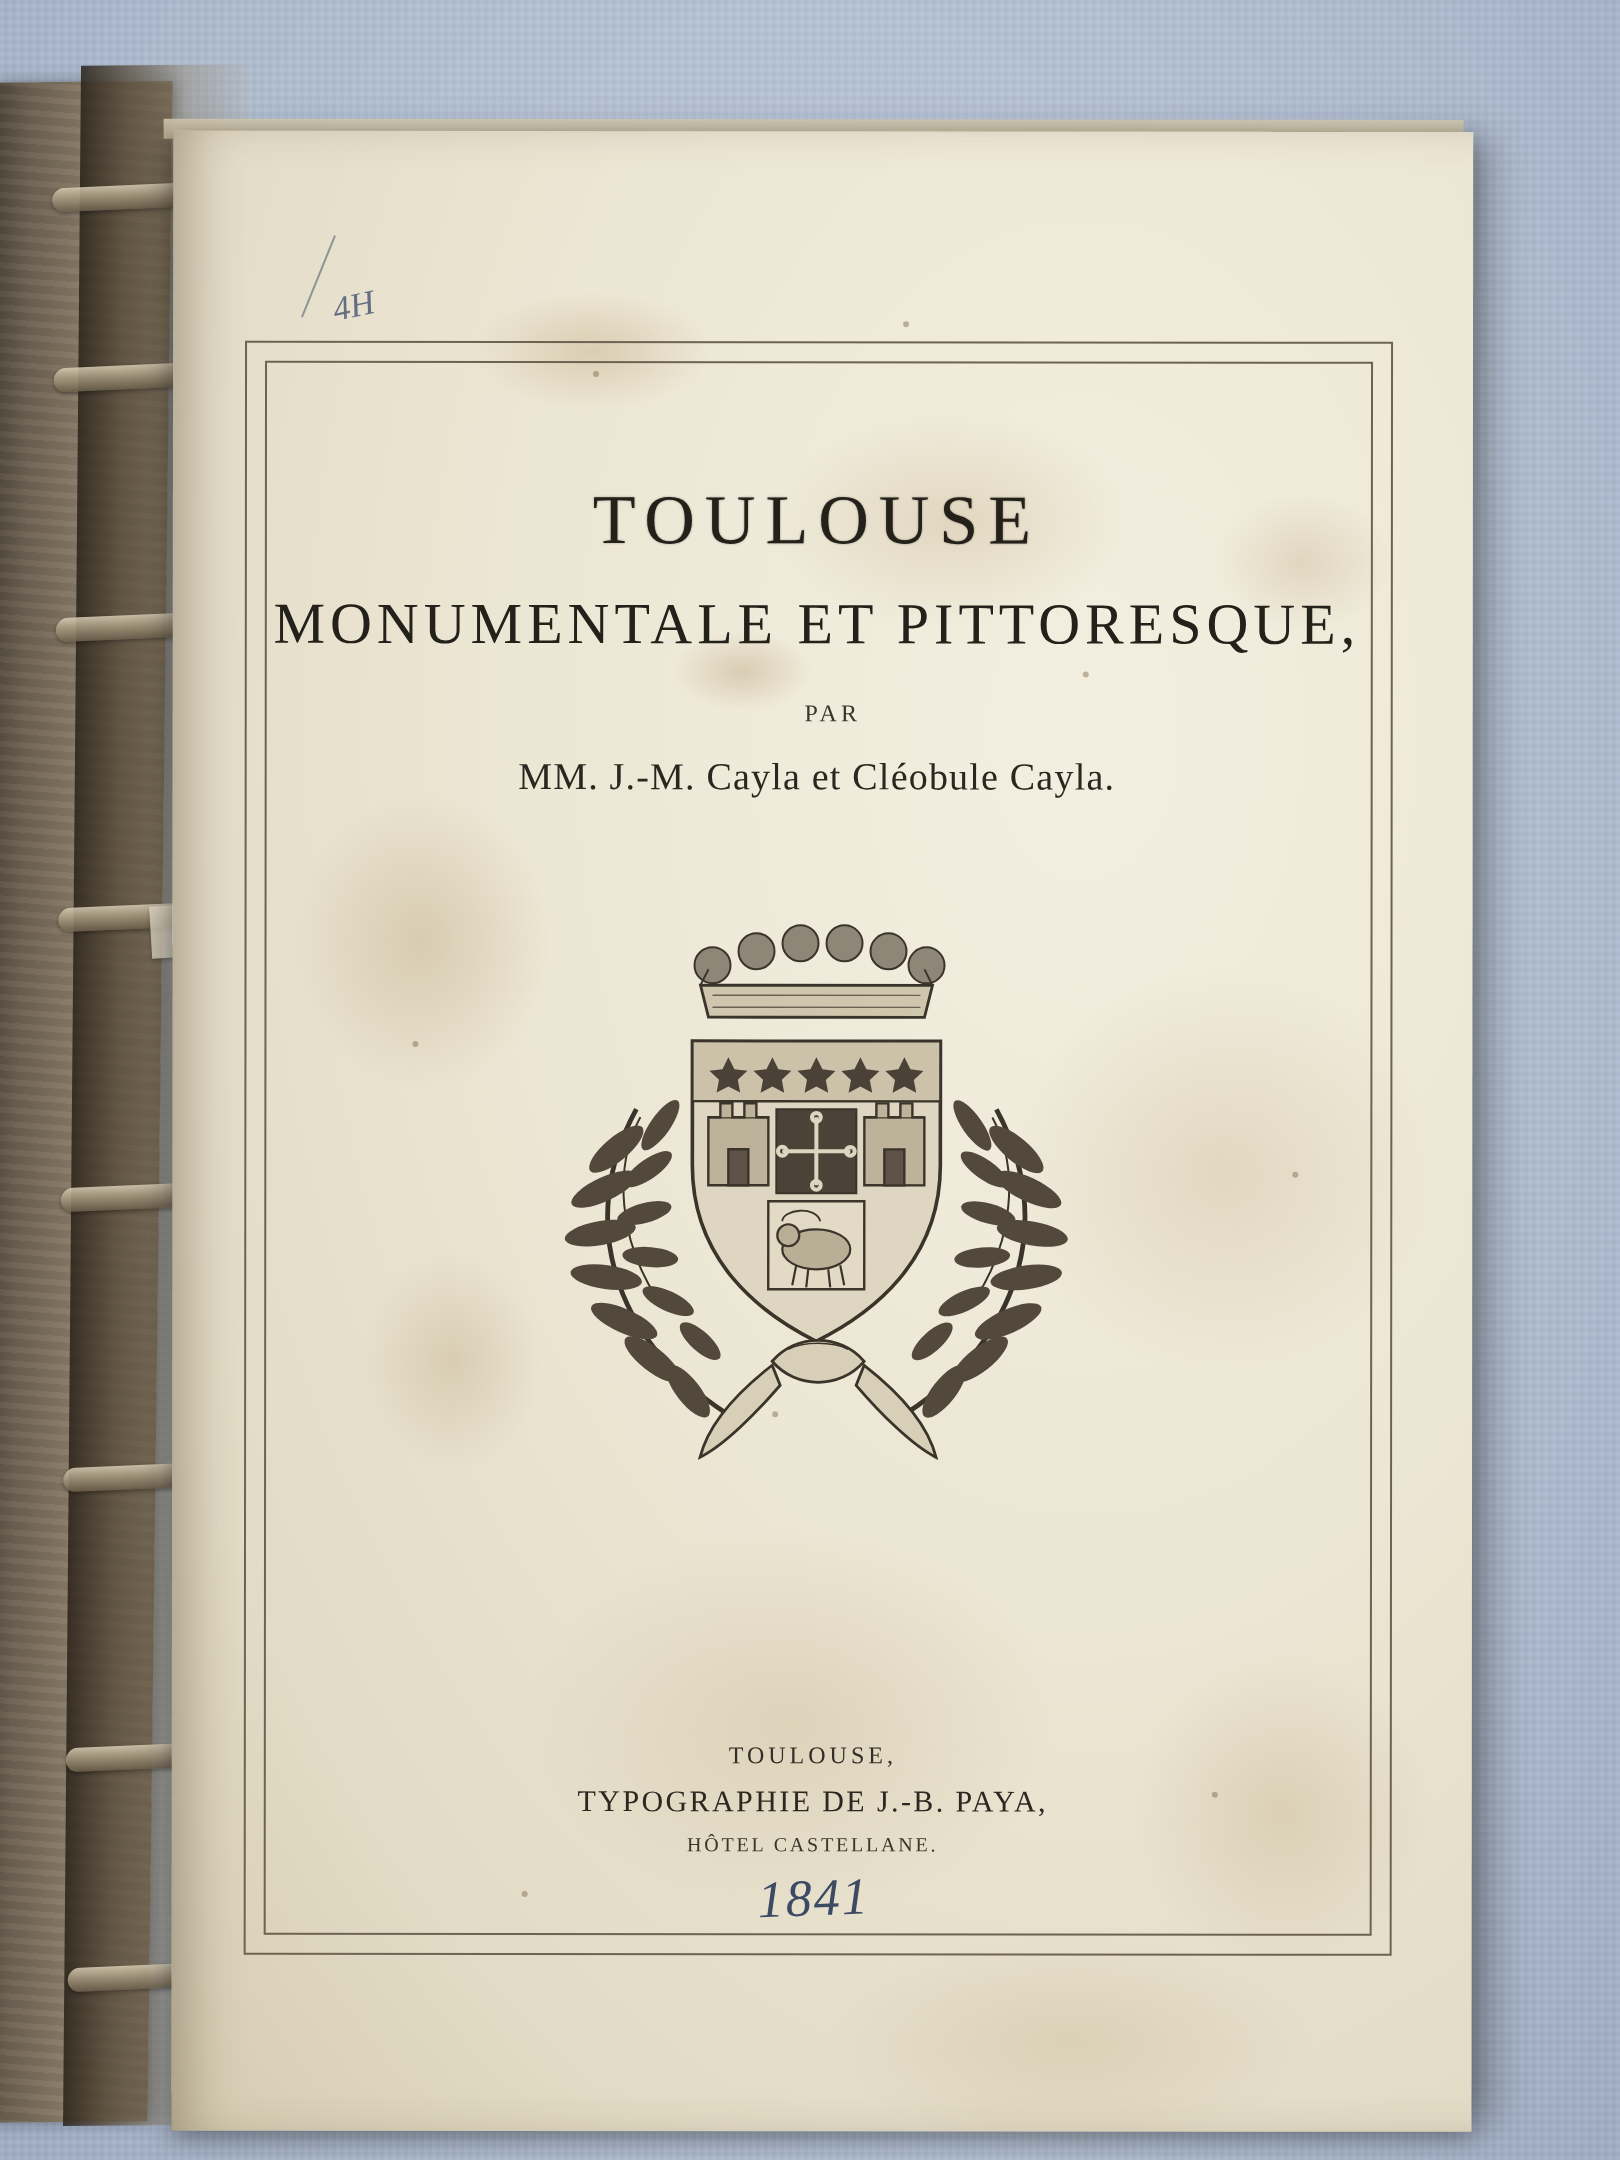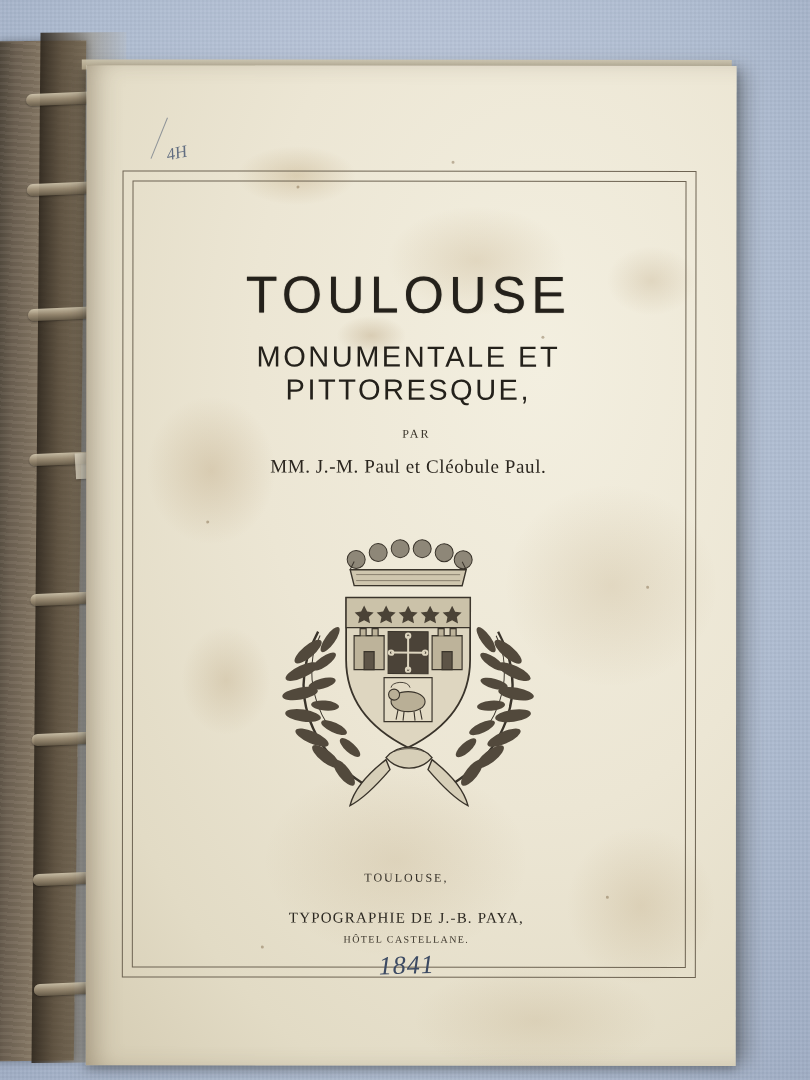--- a/index.html
+++ b/index.html
@@ -164,34 +164,34 @@
     position: absolute;
     left: 46px;
     top: 115px;
     width: 552px;
     height: 785px;
     text-align: center;
     color: #2e2a22;
   }
 
   .title-main {
-    margin-top: 84px;
-    font-size: 52px;
+    margin-top: 60px;
+    font-size: 35px;
     letter-spacing: 5px;
-    font-family: Liberation Sans, sans-serif;
+    font-family: Liberation Serif, serif;
     font-weight: 400;
     color: #24211b;
     text-shadow: 0 0 1px rgba(40,34,24,0.5);
   }
 
   .title-sub {
     margin-top: 16px;
     font-size: 29px;
     letter-spacing: 2.5px;
-    font-family: Liberation Sans, sans-serif;
+    font-family: Liberation Serif, serif;
     color: #24211b;
   }
 
   .par-line {
     margin-top: 20px;
     font-size: 12px;
     letter-spacing: 2px;
     color: #3a342a;
     margin-left: 16px;
   }
@@ -220,21 +220,21 @@
     right: 3px;
     top: 690px;
     text-align: center;
   }
   .imprint .city {
     font-size: 12px;
     letter-spacing: 2px;
     color: #332e26;
   }
   .imprint .printer {
-    margin-top: 24px;
+    margin-top: 8px;
     font-size: 15px;
     letter-spacing: 1.2px;
     color: #2c2821;
   }
   .imprint .address {
     margin-top: 7px;
     font-size: 10px;
     letter-spacing: 1.4px;
     color: #3b352b;
     text-align: center;
@@ -347,21 +347,21 @@
       <div class="pencil-note">4H</div>
 
       <div class="border-outer"></div>
       <div class="border-inner"></div>
 
       <div class="content">
 
         <div class="title-main">TOULOUSE</div>
         <div class="title-sub">MONUMENTALE ET PITTORESQUE,</div>
         <div class="par-line">PAR</div>
-        <div class="authors">MM. J.-M. Paul et Cléobule Paul.</div>
+        <div class="authors">MM. J.-M. Cayla et Cléobule Cayla.</div>
 
         <div class="crest">
           <svg viewBox="0 0 300 310" width="300" height="310" xmlns="http://www.w3.org/2000/svg">
             <g fill="none" stroke="#3a342b" stroke-width="1.4">
 
               <path d="M60 120 C 30 175, 48 235, 105 272" stroke-width="2.4"></path>
               <path d="M62 124 C 48 150, 52 186, 70 214" stroke-width="1"></path>
               <g fill="#52493c" stroke="none">
                 <ellipse cx="50" cy="140" rx="17" ry="6" transform="rotate(-40 50 140)"></ellipse>
                 <ellipse cx="44" cy="160" rx="18" ry="6" transform="rotate(-25 44 160)"></ellipse>

